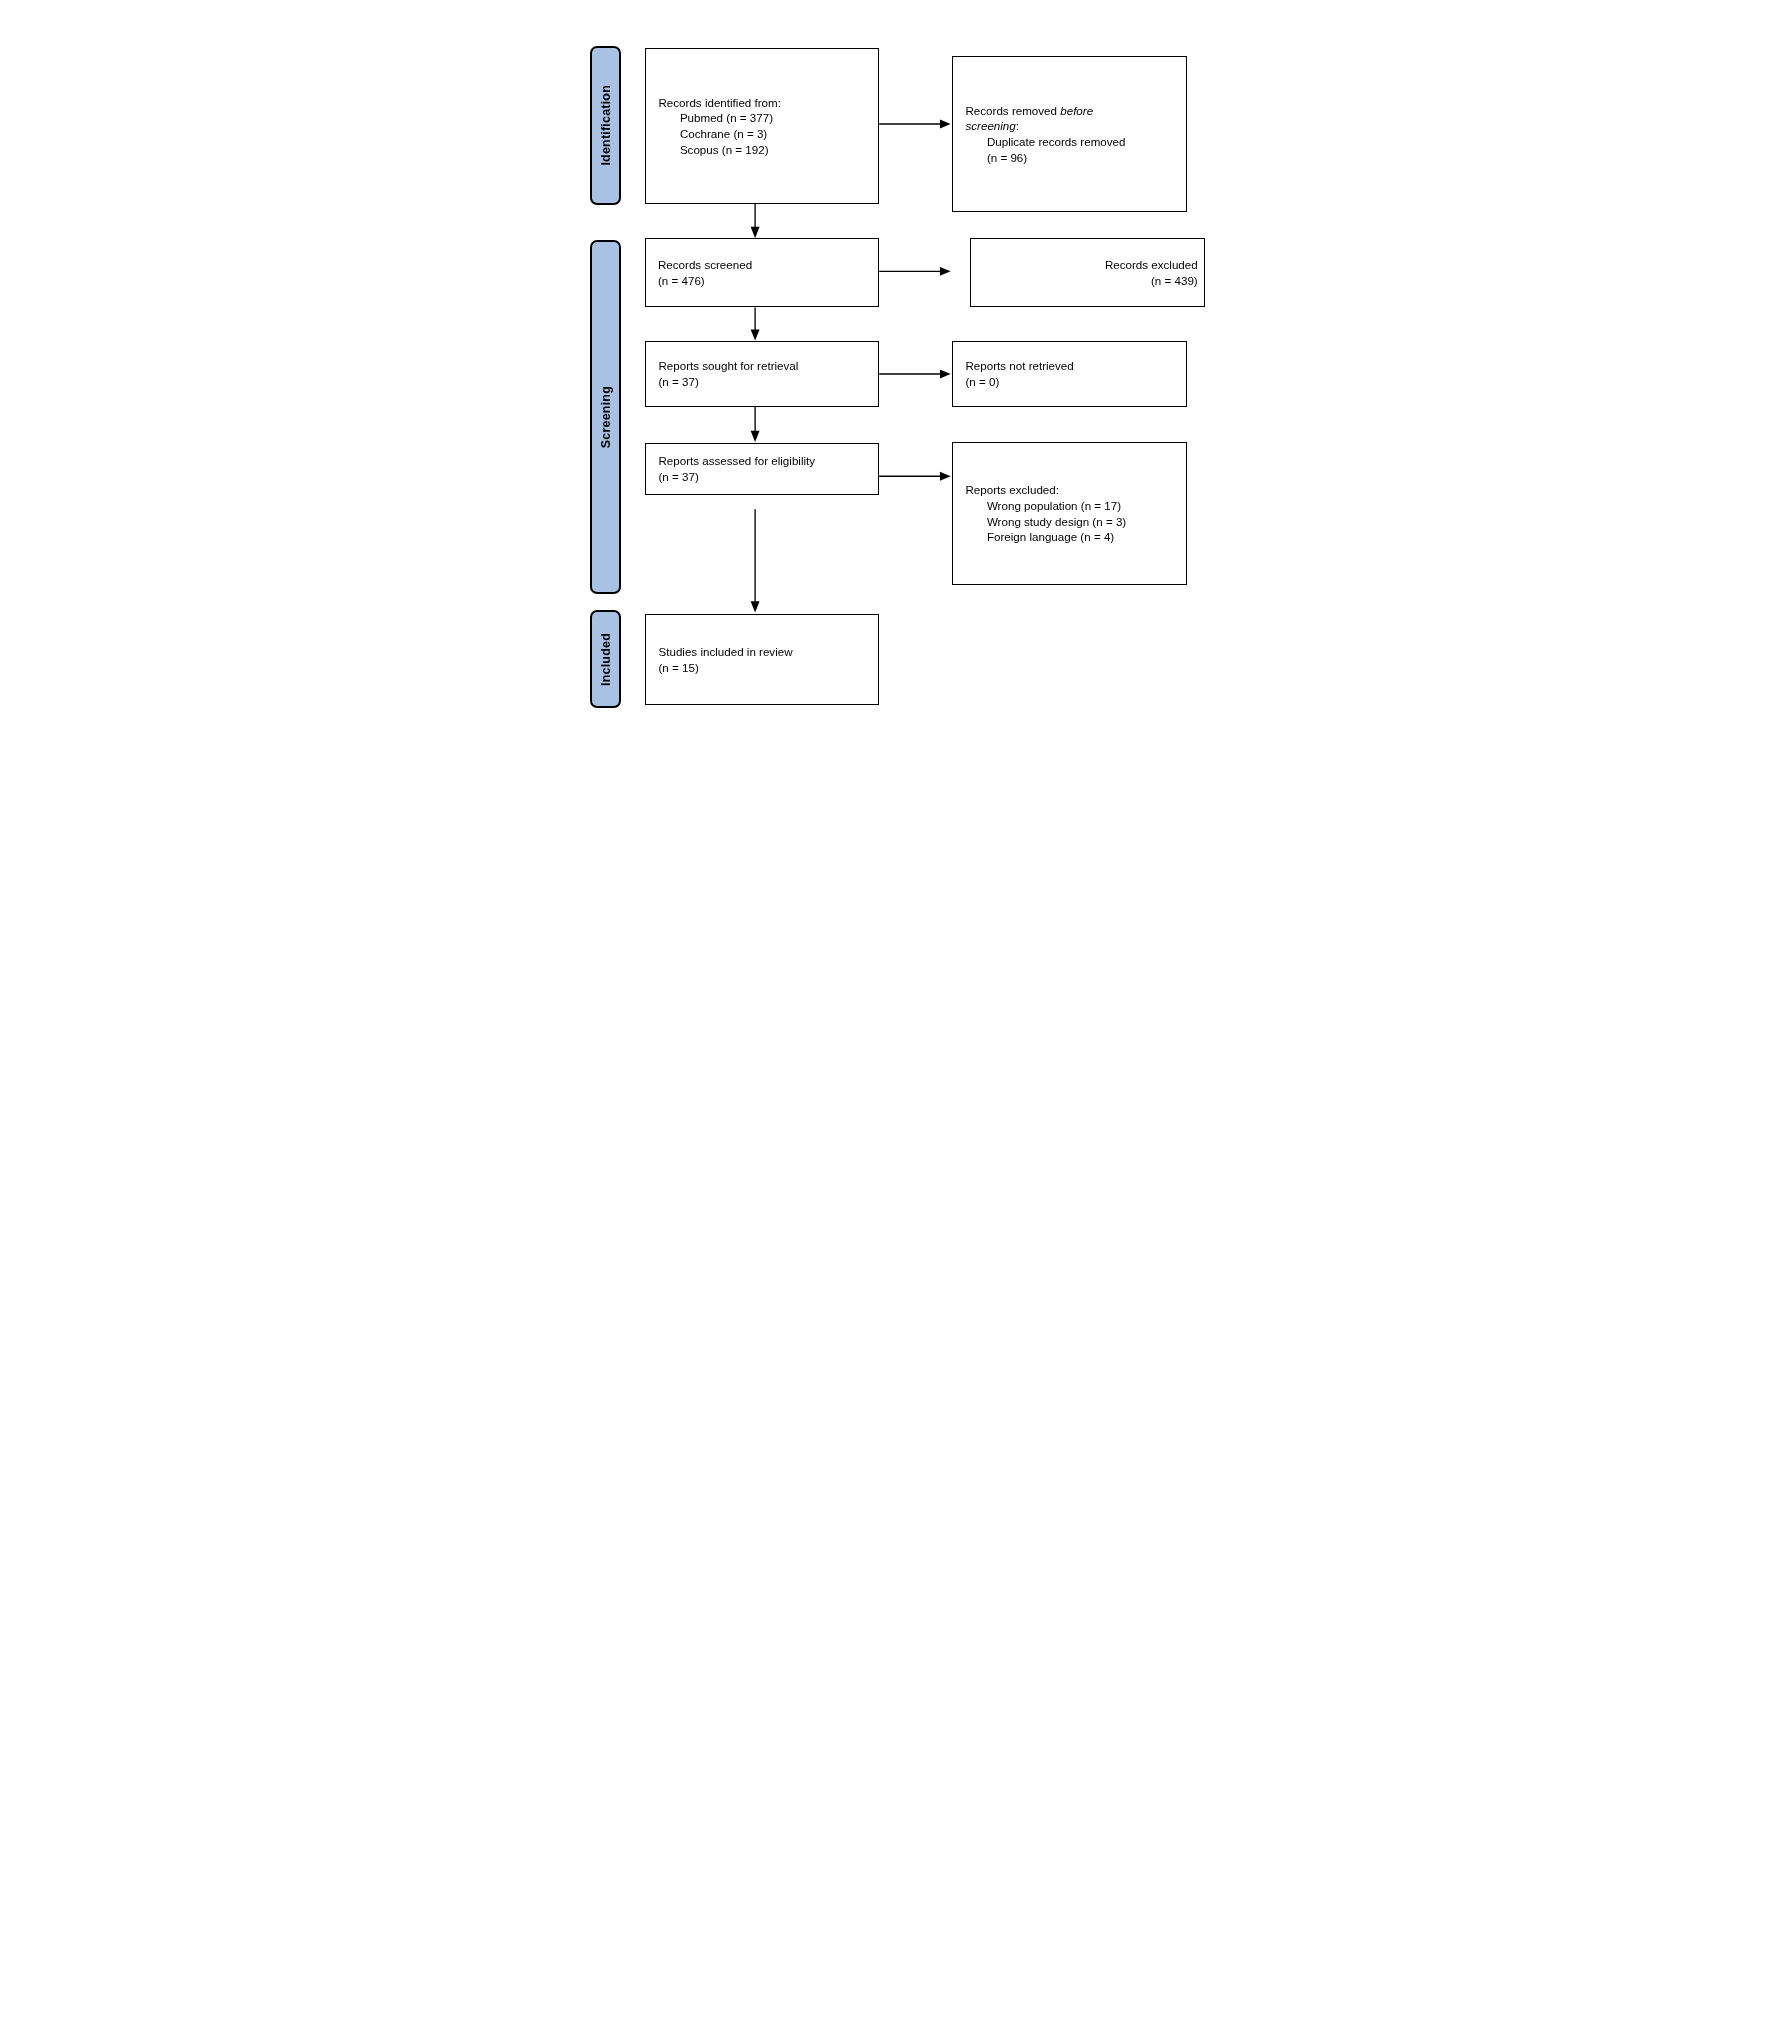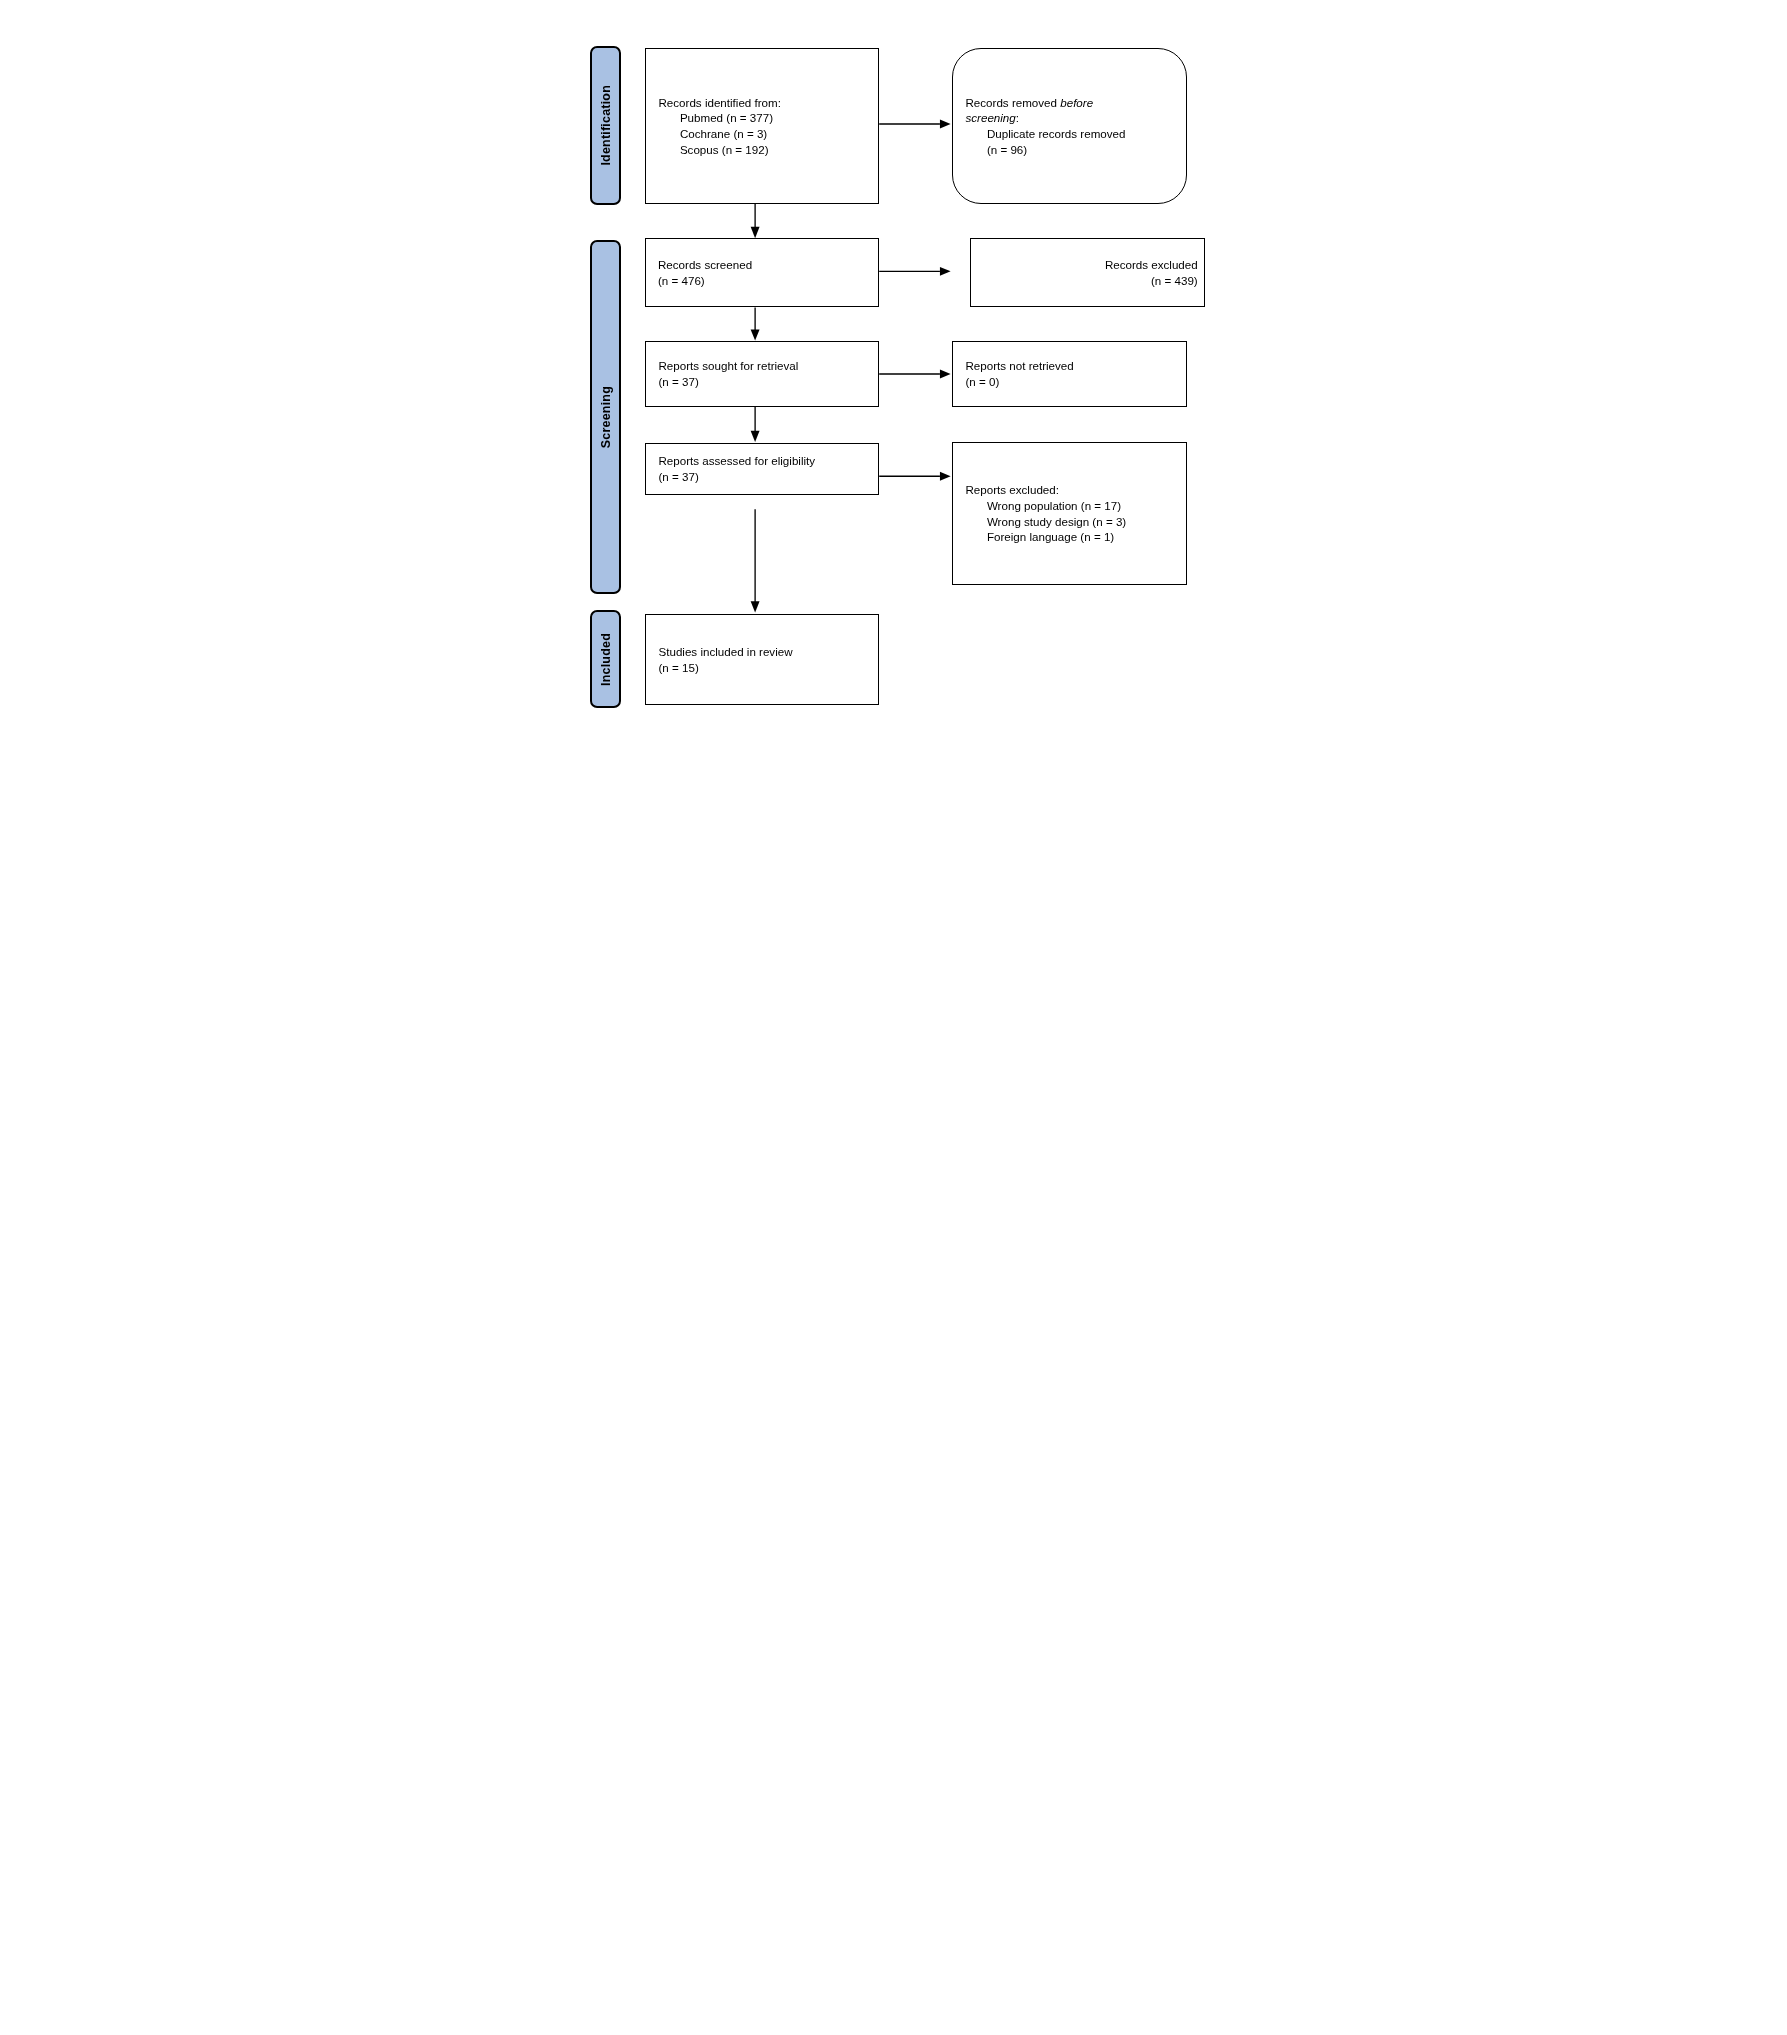--- a/index.html
+++ b/index.html
@@ -43,21 +43,21 @@
   }
   .line{line-height:15.6px;}
   .indent{margin-left:21.4px;}
   .it{font-style:italic;}
 
   .b1{left:64px;top:48px;width:234px;height:156px;}
   .b2{left:64px;top:238px;width:234px;height:69px;padding-left:12px;}
   .b3{left:64px;top:341px;width:234px;height:66px;}
   .b4{left:64px;top:443px;width:234px;height:52px;}
   .b5{left:64px;top:614px;width:234px;height:91px;}
-  .r1{left:371px;top:48px;width:235px;height:156px;border-radius:29px;}
+  .r1{left:371px;top:56px;width:235px;height:156px;}
   .r2{left:389px;top:238px;width:235px;height:69px;text-align:right;}
   .r3{left:371px;top:341px;width:235px;height:66px;}
   .r4{left:371px;top:442px;width:235px;height:143px;}
 
   
   .arrows{position:absolute;left:0;top:0;width:625px;height:715px;pointer-events:none;}
   .arrows line{stroke:var(--line-color,#000);stroke-width:3;}
   .arrows polygon{fill:var(--line-color,#000);}
 </style>
 </head>
@@ -112,21 +112,21 @@
 
   <div class="box b4">
     <div class="line">Reports assessed for eligibility</div>
     <div class="line">(n = 37)</div>
   </div>
 
   <div class="box r4">
     <div class="line">Reports excluded:</div>
     <div class="line indent">Wrong population (n = 17)</div>
     <div class="line indent">Wrong study design (n = 3)</div>
-    <div class="line indent">Foreign language (n = 1)</div>
+    <div class="line indent">Foreign language (n = 4)</div>
   </div>
 
   <div class="box b5">
     <div class="line">Studies included in review</div>
     <div class="line">(n = 15)</div>
   </div>
 
   <svg class="arrows" viewBox="0 0 1400 1600" xmlns="http://www.w3.org/2000/svg">
 
     <line x1="390" y1="456" x2="390" y2="509"></line>

